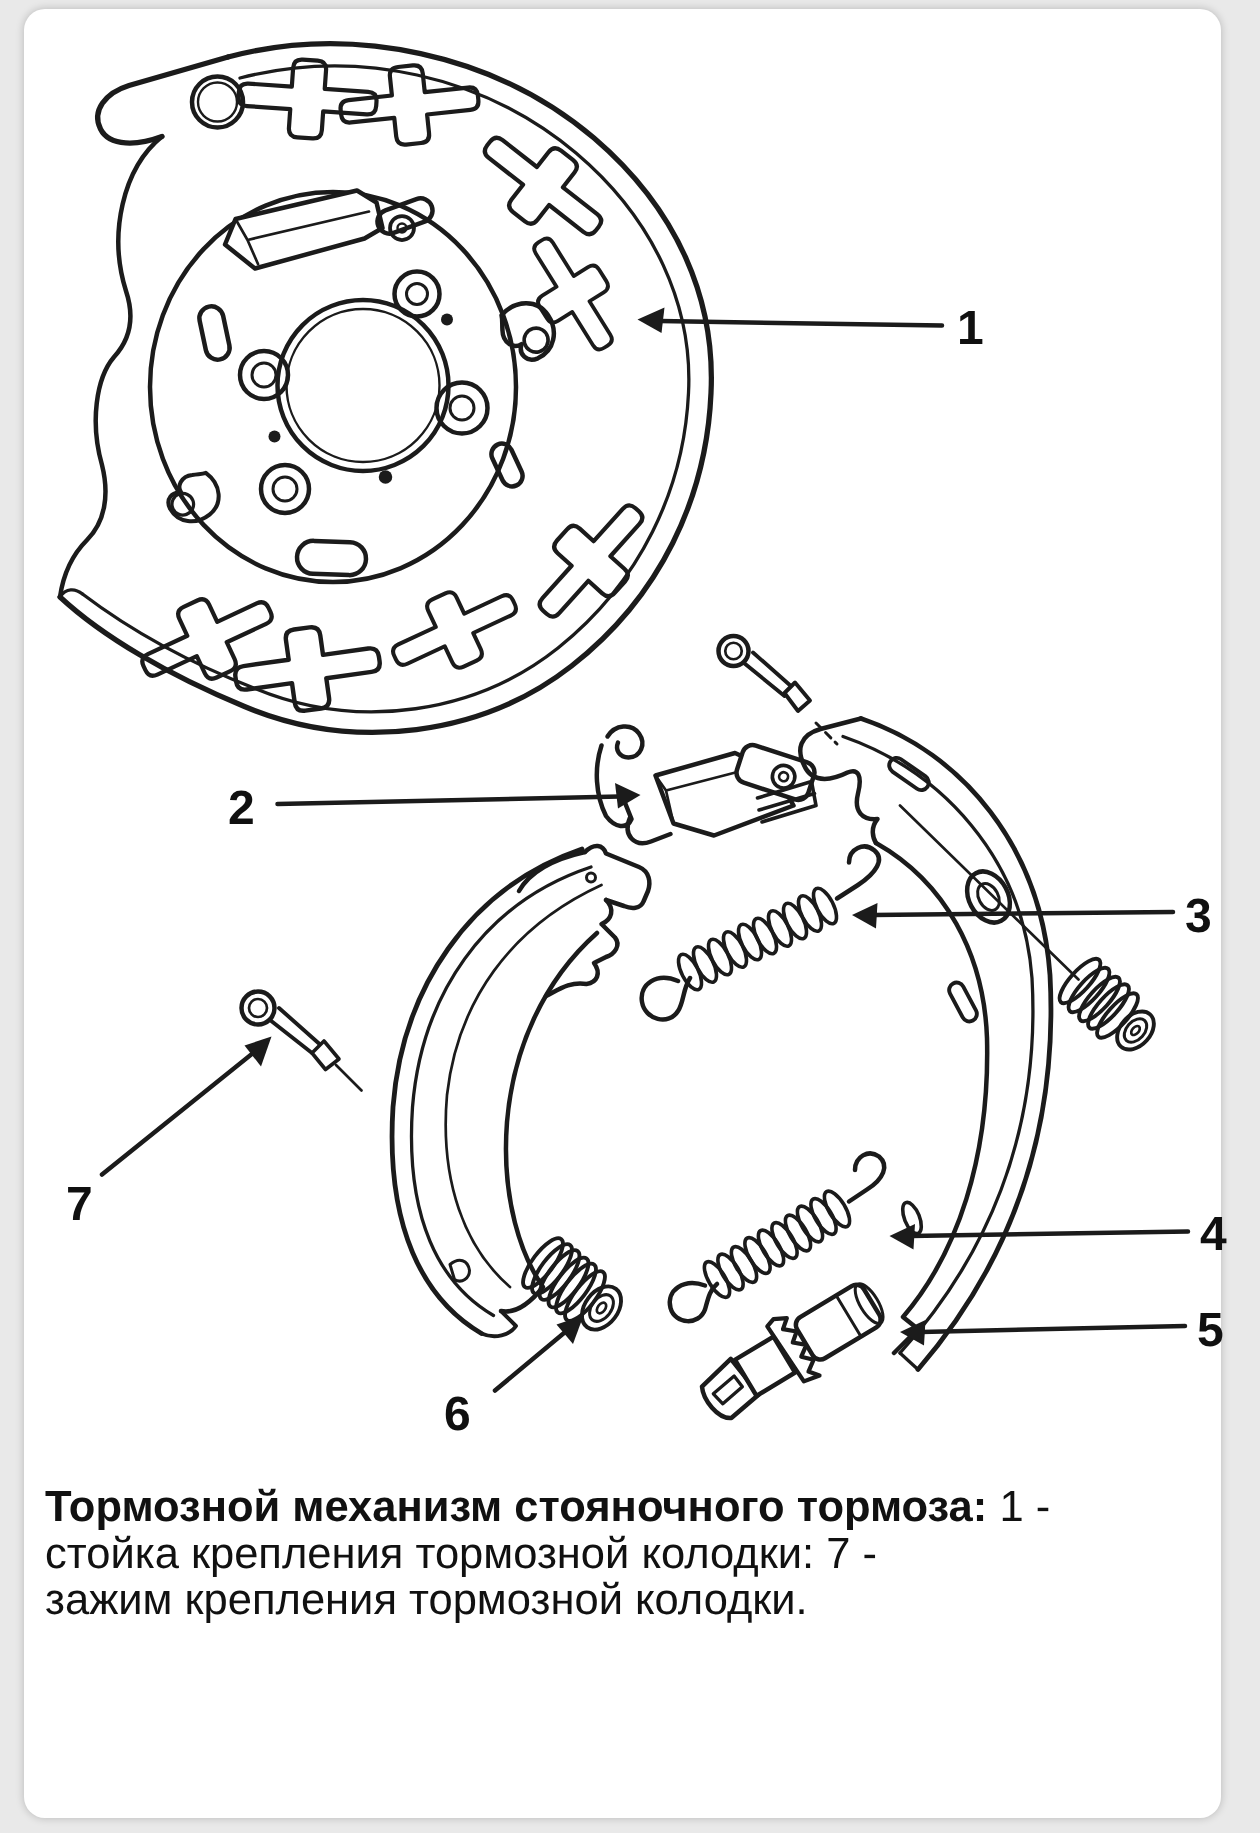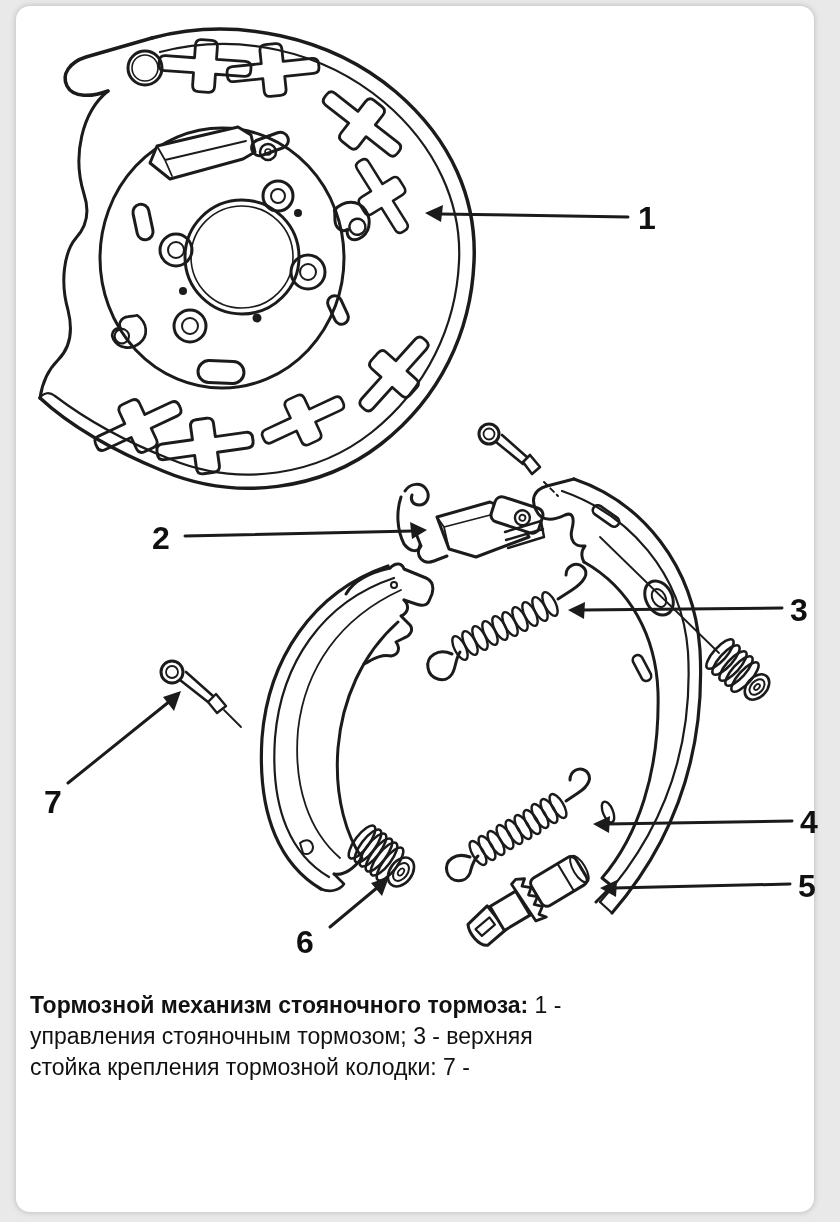--- a/index.html
+++ b/index.html
@@ -8,21 +8,21 @@
         border-radius:14px;box-shadow:0 0 6px rgba(0,0,0,0.22);}
   #diagram{position:absolute;left:0;top:0;width:840px;height:985px;}
   #diagram path,#diagram line,#diagram circle,#diagram ellipse,#diagram rect,#diagram polyline,#diagram use{
       stroke:#1b1b1b;fill:none;stroke-linecap:round;stroke-linejoin:round;}
   #diagram .f{fill:#ffffff;}
   #diagram .dot{fill:#1b1b1b;stroke:none;}
   #diagram .ah{fill:#1b1b1b;stroke:none;}
   #diagram text{fill:#101010;stroke:none;font-family:"Liberation Sans",sans-serif;
       font-weight:bold;font-size:32px;}
   .caption{position:absolute;left:30px;top:990px;width:772px;color:#111111;
-      font-size:23px;line-height:31px;letter-spacing:0;}
+      font-size:29px;line-height:31px;letter-spacing:0;}
   .cap-line{white-space:nowrap;}
   .cap-line .b{font-weight:bold;}
 </style>
 </head>
 <body>
 
 <div class="page">
   <div class="card"></div>
 
   <svg id="diagram" viewBox="0 0 840 985">
@@ -247,16 +247,16 @@
     </g>
     <g>
       <line x1="68" y1="783" x2="170" y2="701" stroke-width="3"></line>
       <polygon class="ah" points="181,691 163,697 174,711"></polygon>
       <text x="44" y="813">7</text>
     </g>
   </svg>
 
   <div class="caption">
     <div class="cap-line"><span class="b">Тормозной механизм стояночного тормоза:</span><span> 1 -</span></div>
-    <div class="cap-line">управления стояночным тормозом; 3 - верхняя</div>
     <div class="cap-line">стойка крепления тормозной колодки: 7 -</div>
+    <div class="cap-line">зажим крепления тормозной колодки.</div>
   </div>
 </div>
 
 </body></html>

